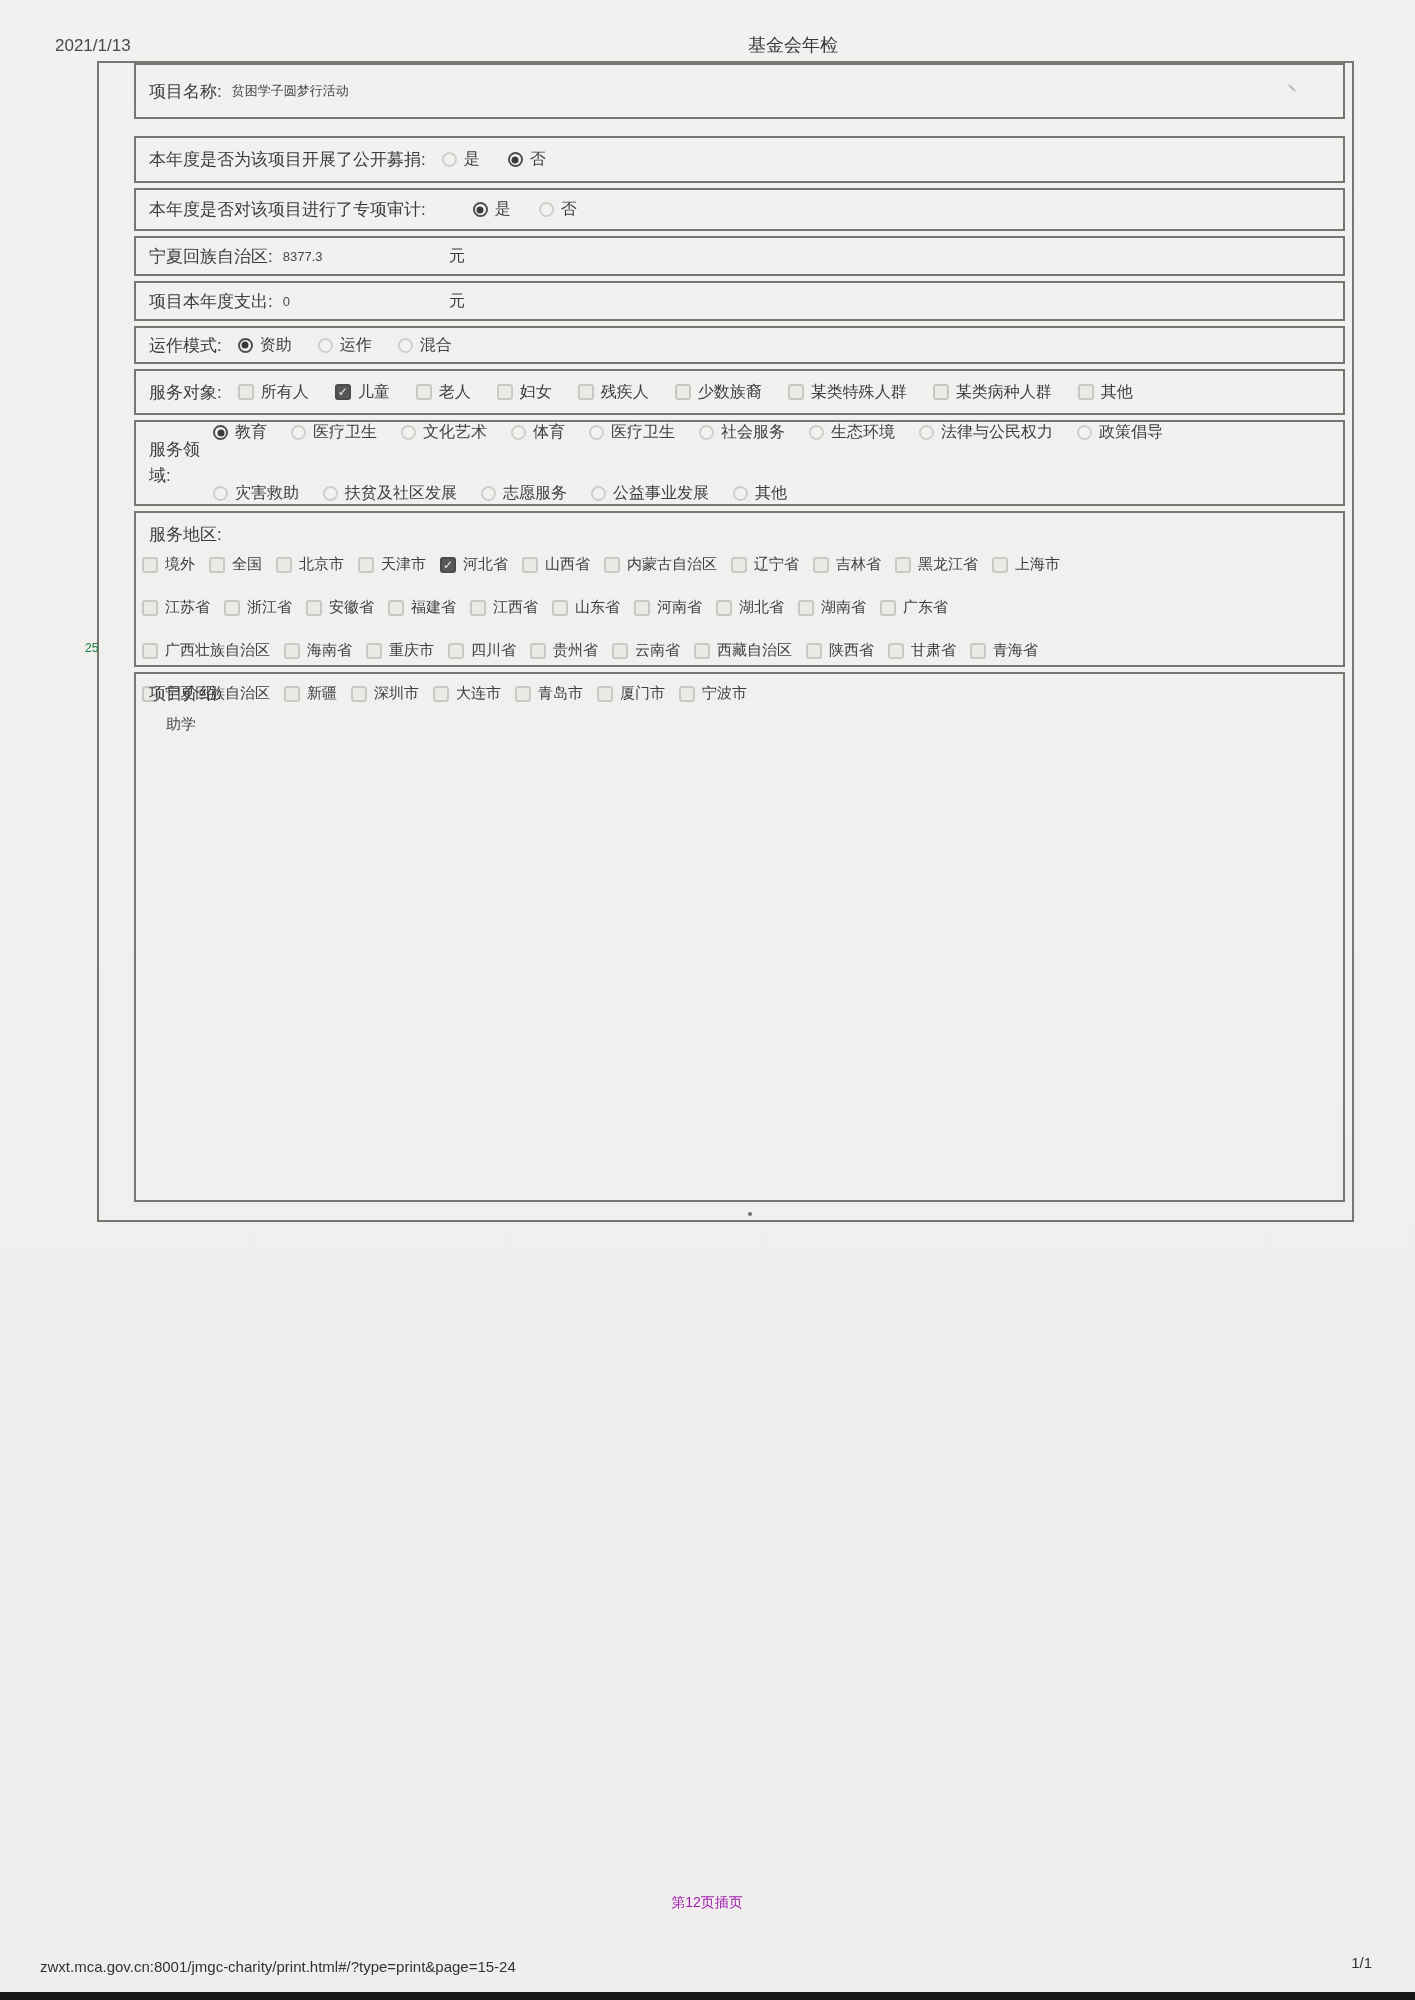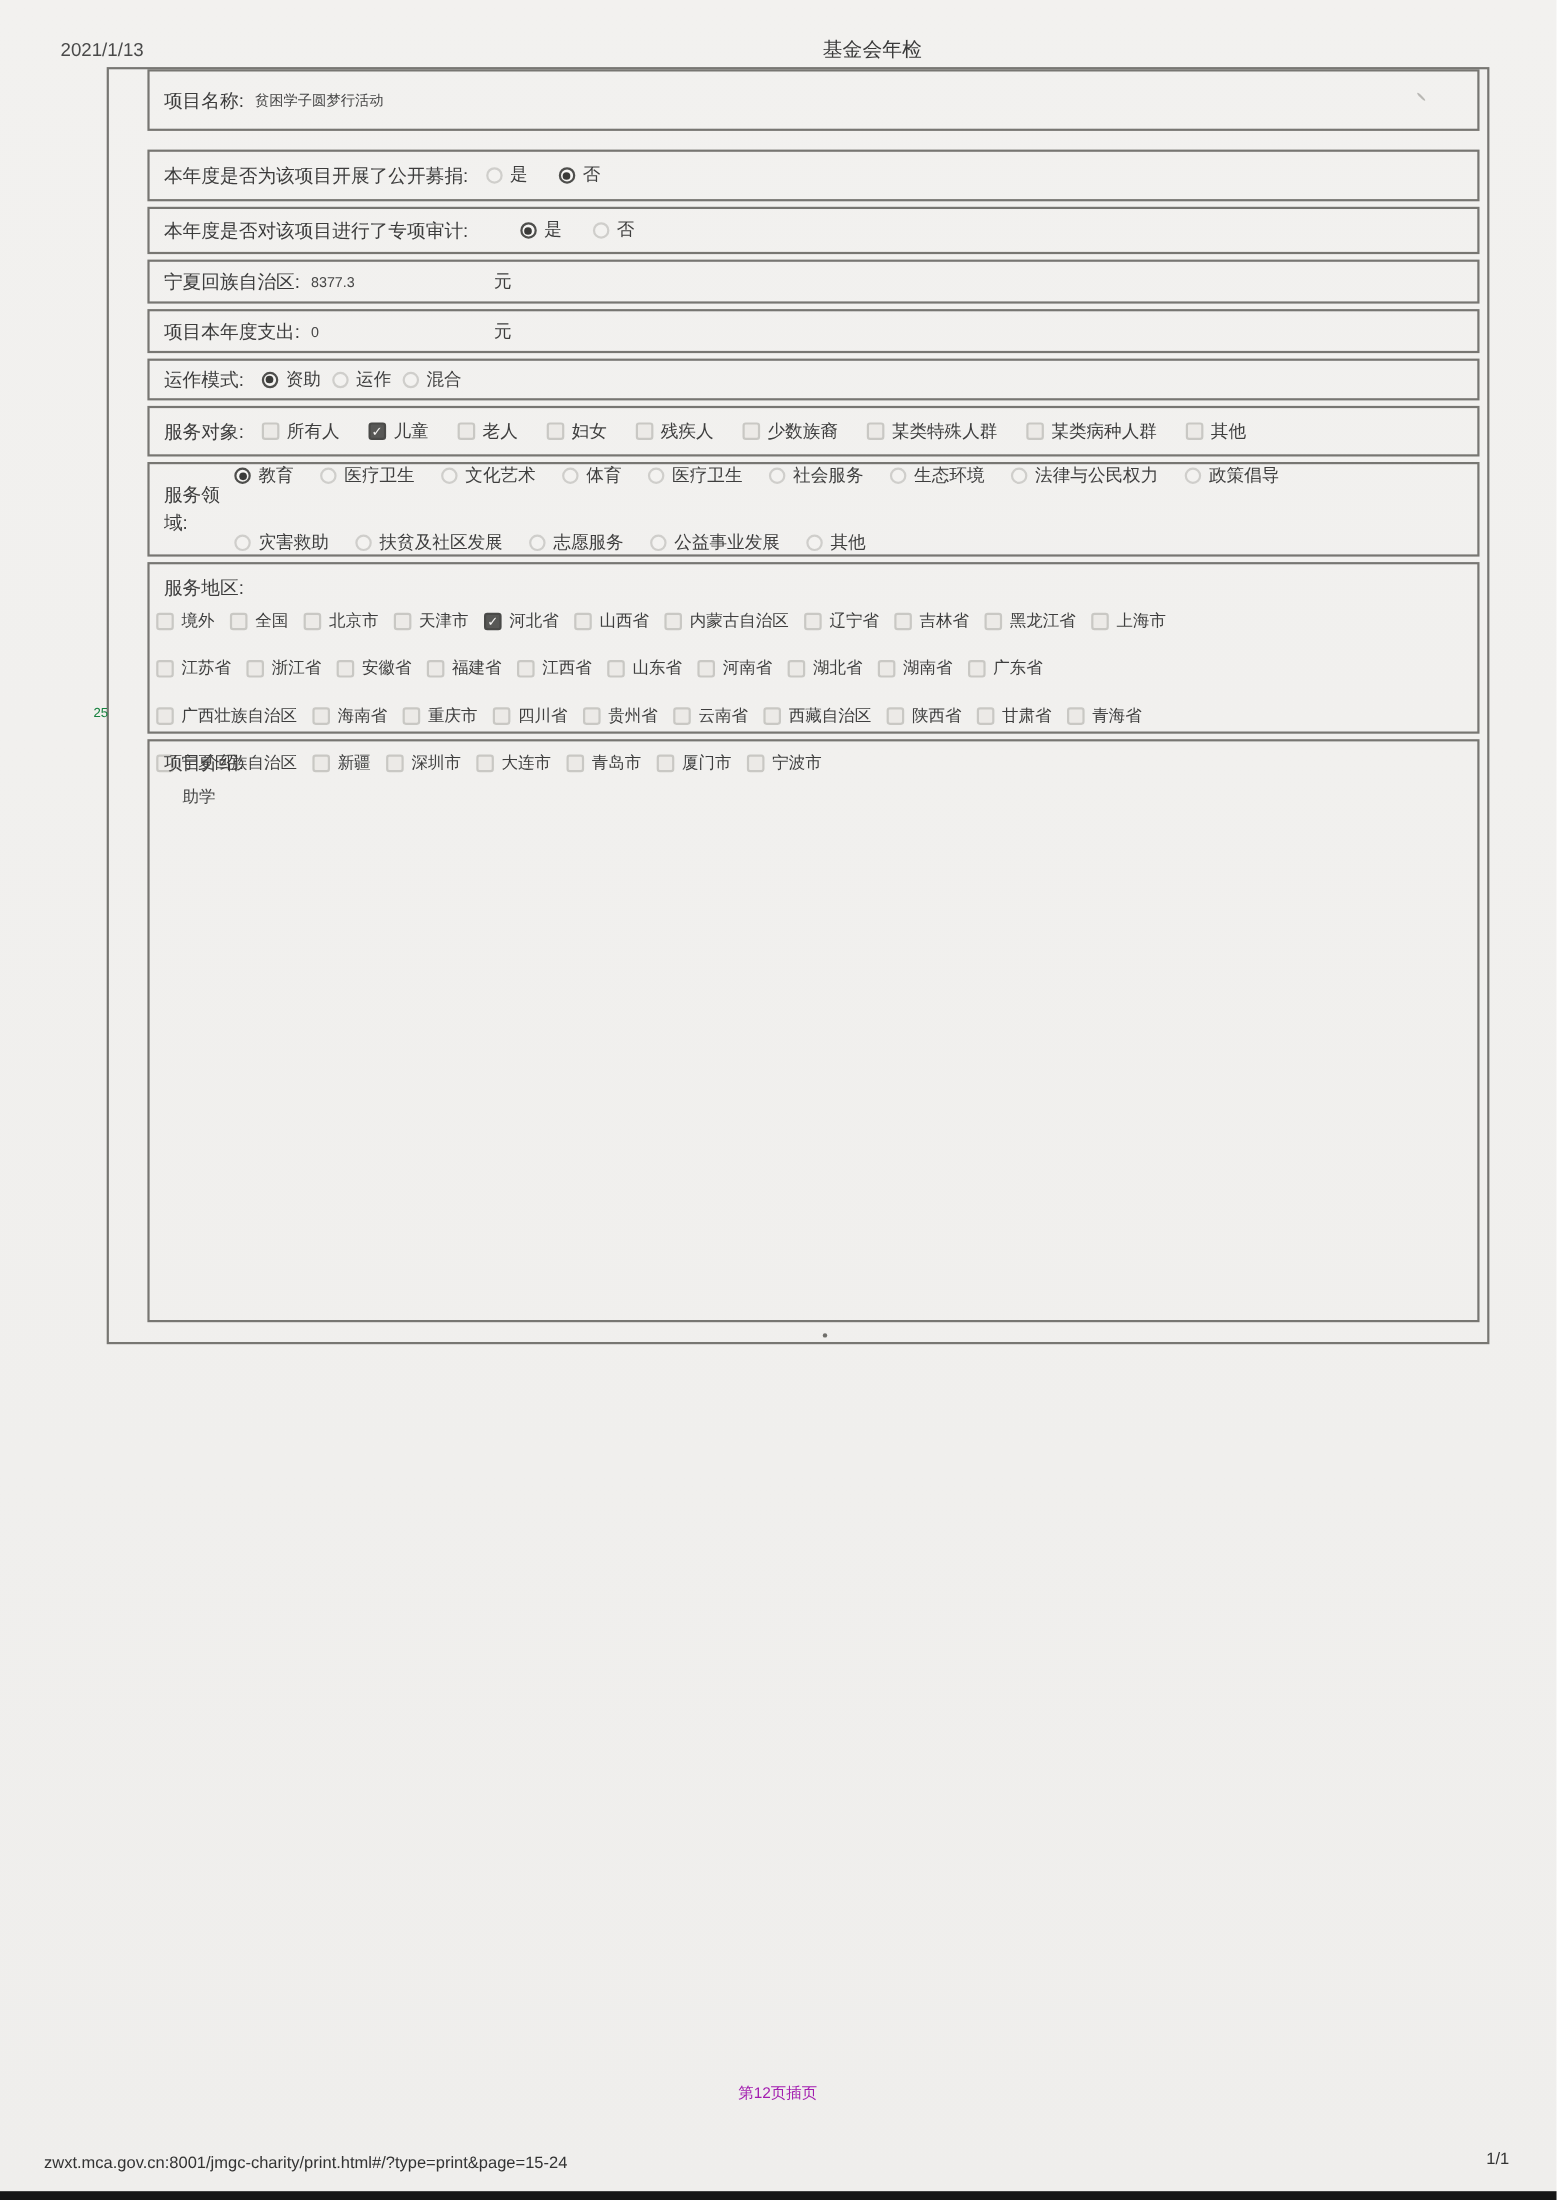--- a/index.html
+++ b/index.html
@@ -40,21 +40,21 @@
   .r9 { height:156px; display:block; padding:8px 6px 0 6px; }
   .r10 { height:530px; display:block; padding:8px 13px; }
 
   .lbl { font-size:17px; color:#3c3c3c; white-space:nowrap; flex-shrink:0; }
   .val { font-size:13px; color:#474747; margin-left:10px; }
   .unit { position:absolute; left:313px; font-size:16px; color:#3c3c3c; }
   .r10 .val { display:block; font-size:15px; margin:10px 0 0 17px; }
 
   .opts { display:flex; flex-wrap:wrap; align-items:center; margin-left:16px; }
   .opts-fund { column-gap:28px; }
-  .opts-mode { column-gap:10px; }
+  .opts-mode { column-gap:26px; }
   .opts-targets { column-gap:26px;justify-content:center; }
   .fields-label { width:60px; font-size:17px; line-height:1.55; flex-shrink:0; }
   .opts-fields { column-gap:24px; row-gap:20px; margin-left:4px; flex:1; }
   .region-label { display:block; font-size:17px; margin:2px 0 9px 7px; }
   .opts-regions { column-gap:14px; row-gap:12px; margin-left:0; }
   .opts-regions .opt-label { font-size:15px; }
   .flex-break { flex-basis:100%; height:0; }
 
   .opt { display:inline-flex; align-items:center; gap:7px; cursor:default; }
   .opt-label { font-size:16px; color:#3e3e3e; white-space:nowrap; }

